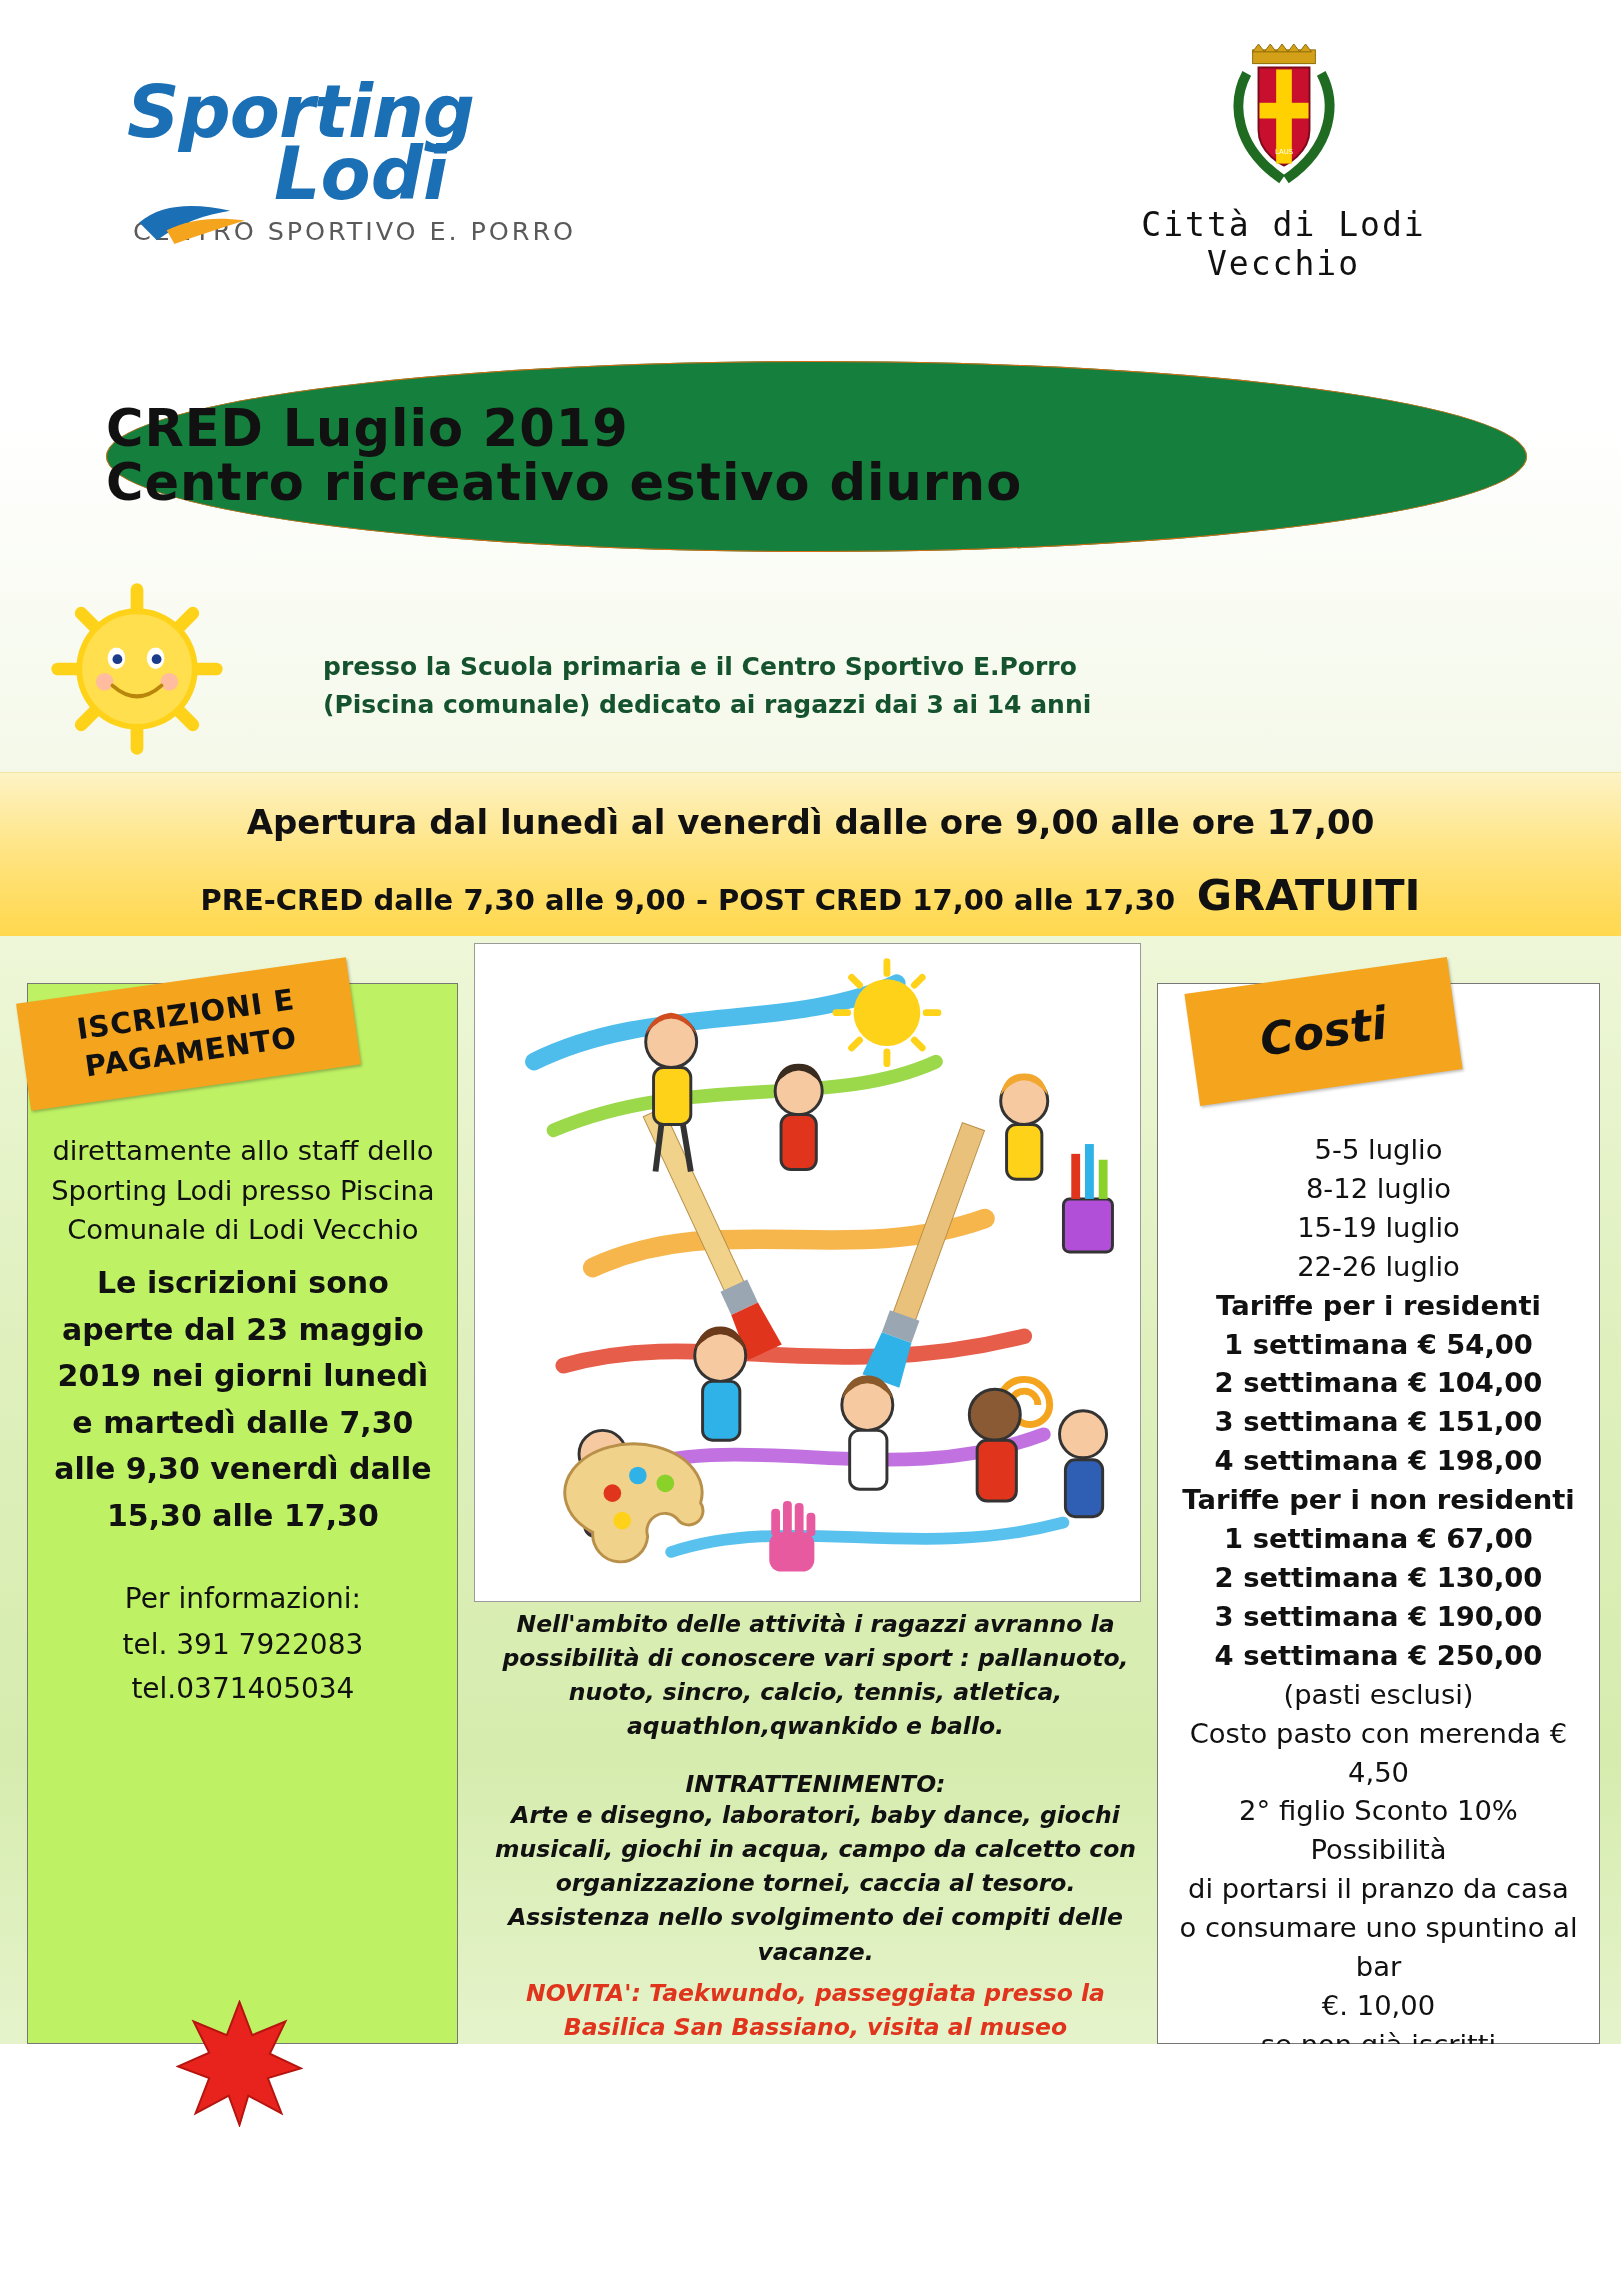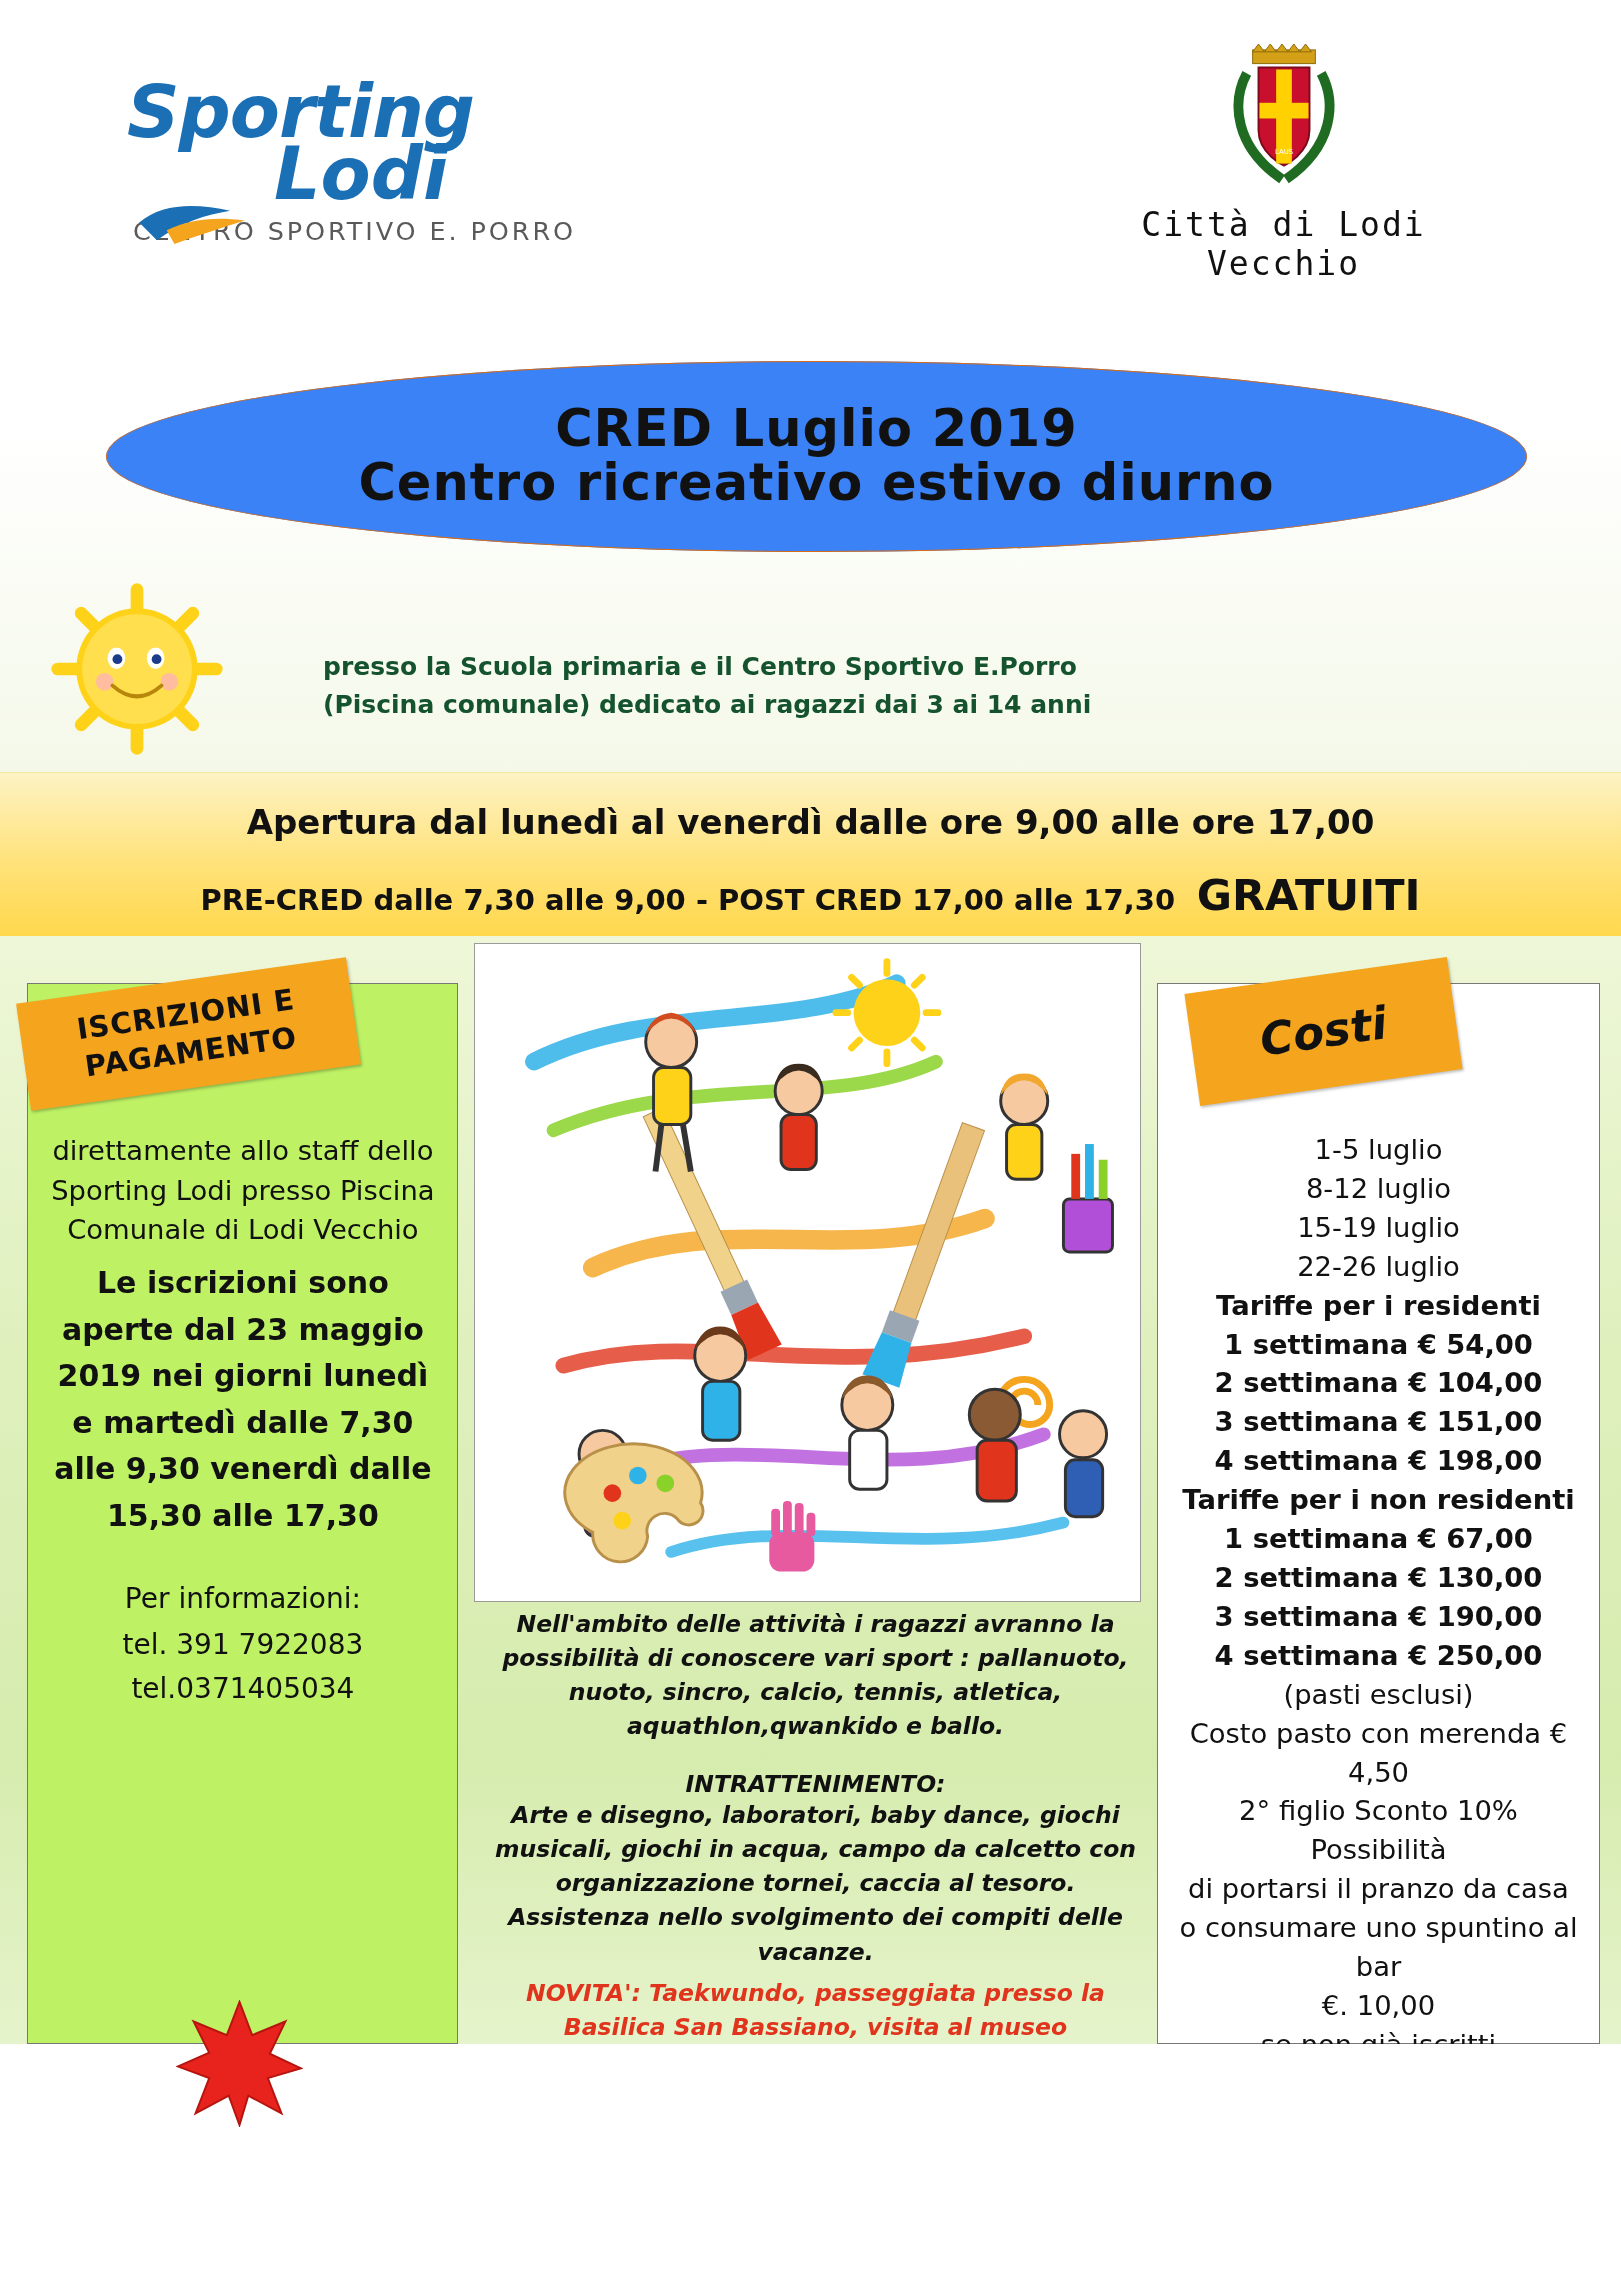--- a/index.html
+++ b/index.html
@@ -39,22 +39,22 @@
   .crest-wrap{ position:absolute; right:176px; top:44px; width:323px; text-align:center; }
   .crest{ width:118px; height:147px; margin:0 auto; position:relative; }
   .comune-name{
     margin-top:13.7px; font-size:33px; color:#111; letter-spacing:2px;
     font-family:"DejaVu Sans Mono", monospace;
   }
 
   
   .title-ellipse{
     position:absolute; left:106px; top:361px; width:1421px; height:191px;
-    background:#3b82f6; border-radius:50%;
-    display:flex; flex-direction:column; align-items:center; justify-content:center;
+    background:#15803d; border-radius:50%;
+    display:flex; flex-direction:column; justify-content:center;
     box-shadow:0 0 0 1px #d96c14 inset;
   }
   .title-1{ font-size:51px; font-weight:bold; color:#111; line-height:1.05; letter-spacing:1px;}
   .title-2{ font-size:51px; font-weight:bold; color:#111; line-height:1.1; letter-spacing:1px;}
 
   
   .sun{ position:absolute; left:44px; top:576px; width:186px; height:186px; }
 
   .presso{
     position:absolute; left:323px; top:648px; width:1127px;
@@ -339,21 +339,21 @@
 
 <div class="center-text">
   <div class="ct-it">Nell'ambito delle attività i ragazzi avranno la possibilità di conoscere vari sport : pallanuoto, nuoto, sincro, calcio, tennis, atletica, aquathlon,qwankido e ballo.</div>
   <div class="ct-head">INTRATTENIMENTO:</div>
   <div class="ct-it">Arte e disegno, laboratori, baby dance, giochi musicali, giochi in acqua, campo da calcetto con organizzazione tornei, caccia al tesoro. Assistenza nello  svolgimento dei compiti delle vacanze.</div>
   <div class="ct-novita">NOVITA': Taekwundo, passeggiata presso la Basilica San Bassiano, visita al museo archeologico Laus Pompeia, uscita didattica al maneggio San Marco.</div>
 </div>
 
 <div class="box-right">
   <div class="box-right-inner">
-    <div class="br-line">1-5 luglio</div>
+    <div class="br-line">5-5 luglio</div>
     <div class="br-line">8-12 luglio</div>
     <div class="br-line">15-19 luglio</div>
     <div class="br-line">22-26 luglio</div>
     <div class="br-line b">Tariffe per i residenti</div>
     <div class="br-line b">1 settimana € 54,00</div>
     <div class="br-line b">2 settimana € 104,00</div>
     <div class="br-line b">3 settimana € 151,00</div>
     <div class="br-line b">4 settimana € 198,00</div>
     <div class="br-line b">Tariffe per i non residenti</div>
     <div class="br-line b">1 settimana € 67,00</div>

